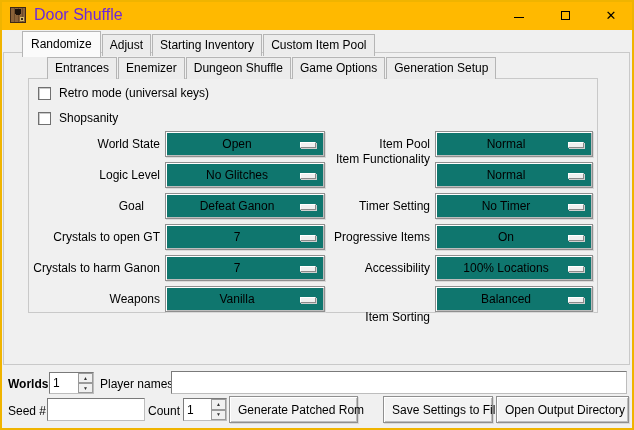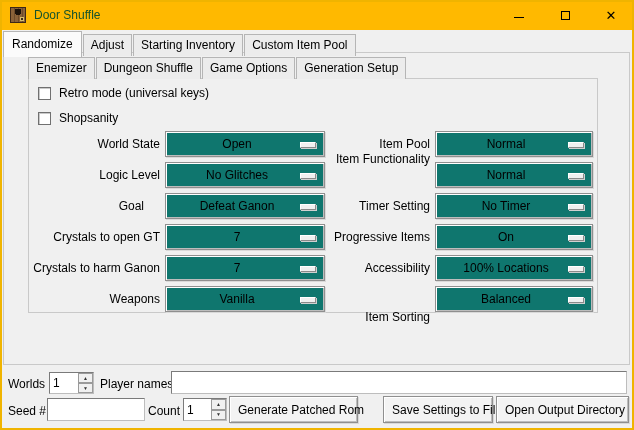--- a/index.html
+++ b/index.html
@@ -7,28 +7,28 @@
   .window{
     position:relative; width:634px; height:430px;
     background:#f0f0f0;
     font-family:"Liberation Sans","DejaVu Sans",sans-serif;
     font-size:12px; color:#000; overflow:hidden;
   }
   .window-frame{position:absolute; inset:0; border:2px solid #f0b400; pointer-events:none; z-index:50;}
   
   .titlebar{position:absolute; left:0; top:0; width:634px; height:30px; background:#ffb900; display:flex; align-items:center; z-index:40;}
   .app-icon{width:16px; height:16px; margin-left:10px; flex:0 0 auto;}
-  .title-text{margin-left:8px; font-size:12px; color:#14532d; white-space:nowrap;}
+  .title-text{margin-left:8px; font-size:16px; color:#6d28d9; white-space:nowrap;}
   .win-controls{margin-left:auto; display:flex; height:30px;}
   .win-btn{width:46px; height:30px; display:flex; align-items:center; justify-content:center; background:transparent; border:none; padding:0; cursor:pointer;}
   .glyph-min{display:block; width:10px; height:1px; background:#000; margin-top:5px;}
   .glyph-max{display:block; width:9px; height:9px; border:1px solid #000;}
   .glyph-close{font-size:13px; line-height:1; color:#000;}
   
-  .tabs{position:absolute; display:flex; align-items:flex-end; z-index:5;}
+  .tabs{position:absolute; display:flex; align-items:flex-end; z-index:5;margin-left:19px;}
   .tab{background:#ececec; border:1px solid #b5b5b5; border-bottom:none; padding:3px 7px 4px 7px; margin-right:1px; white-space:nowrap; cursor:pointer;}
   .tab.active{background:#fbfbfb; padding:5px 8px 6px 8px; position:relative; z-index:6; margin-bottom:-1px;}
   .tabs-main{left:3px; top:31px;}
   .tabs-sub{left:28px; top:57px; z-index:7;}
   .pane{position:absolute; border:1px solid #c9c9c9; background:#f0f0f0;}
   .pane-outer{left:3px; top:52px; width:627px; height:313px; z-index:1;}
   .pane-inner{left:28px; top:78px; width:570px; height:235px; z-index:4;}
   
   .checkbox-row{position:absolute; display:flex; align-items:center; z-index:8;}
   .checkbox-box{width:13px; height:13px; background:#fff; border:1px solid #707070; box-shadow:inset 1px 1px 0 #c9c9c9; cursor:pointer; flex:0 0 auto;}
@@ -101,20 +101,21 @@
 
   <div class="tabs tabs-main">
     <div class="tab active"><span>Randomize</span></div>
     <div class="tab"><span>Adjust</span></div>
     <div class="tab"><span>Starting Inventory</span></div>
     <div class="tab"><span>Custom Item Pool</span></div>
   </div>
   <div class="pane pane-outer"></div>
 
   <div class="tabs tabs-sub">
+    <div class="tab"><span>Entrances</span></div>
     <div class="tab"><span>Enemizer</span></div>
     <div class="tab"><span>Dungeon Shuffle</span></div>
     <div class="tab"><span>Game Options</span></div>
     <div class="tab"><span>Generation Setup</span></div>
   </div>
   <div class="pane pane-inner"></div>
 
   <div class="checkbox-row" style="left:38px; top:86px;">
     <span class="checkbox-box"></span>
     <span class="checkbox-label">Retro mode (universal keys)</span>
@@ -177,21 +178,21 @@
   <span class="opt-label" style="left:326px; top:261px; width:104px;">Accessibility</span>
   <button class="opt-menu" style="left:435px; top:255px; width:158px;">
     <span class="opt-value">100% Locations</span><span class="menu-indicator"></span>
   </button>
 
   <span class="opt-label" style="left:326px; top:292px; width:104px;margin-top:18px;">Item Sorting</span>
   <button class="opt-menu" style="left:435px; top:286px; width:158px;">
     <span class="opt-value">Balanced</span><span class="menu-indicator"></span>
   </button>
 
-  <span class="flabel" style="left:8px; top:377px;">Worlds</span>
+  <span class="flabel" style="left:8px; top:377px;font-weight:bold;">Worlds</span>
   <div class="spinbox" style="left:49px; top:372px; width:45px; height:22px;">
     <input class="spin-value" value="1" style="">
     <span class="spin-arrows">
       <button class="spin-btn">
           <span>▲</span>
         </button>
       <button class="spin-btn">
           <span>▼</span>
         </button>
     </span>

